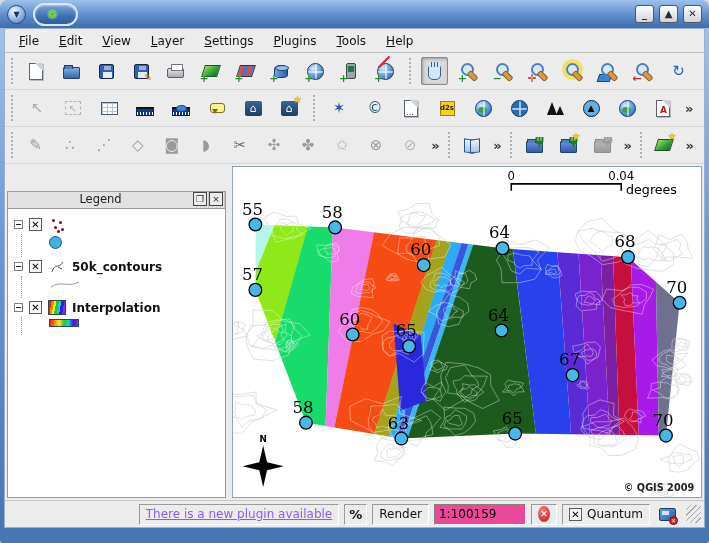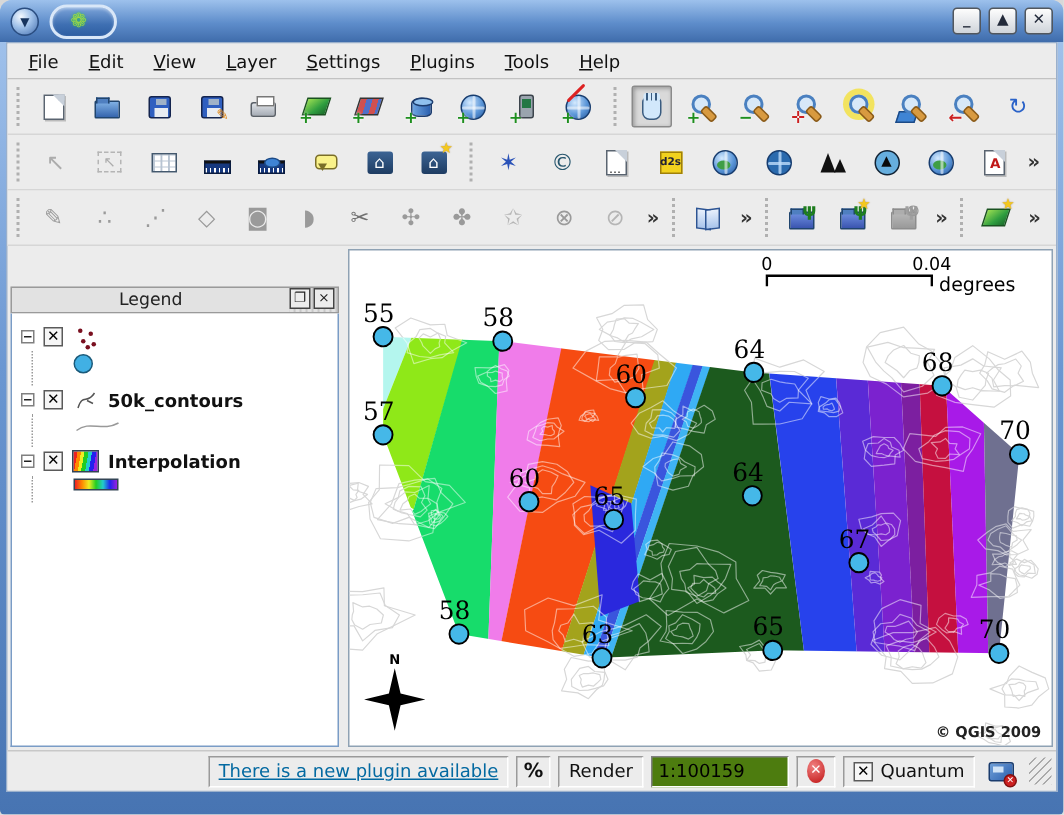--- a/index.html
+++ b/index.html
@@ -170,24 +170,24 @@
   svg text.sbd { font-family:"DejaVu Sans",sans-serif; font-size:13px; fill:#000; }
   svg text.nt  { font-family:"DejaVu Sans",sans-serif; font-size:9px; font-weight:bold; fill:#000; text-anchor:middle; }
   svg text.cpt { font-family:"DejaVu Sans",sans-serif; font-size:10px; font-weight:bold; fill:#222; text-anchor:end; }
 
   
   .statusbar { height:27px; display:flex; align-items:center; gap:5px; padding:0 3px;
     background:#ececec; border-top:1px solid #c8c8c8; }
   .sb-spring { flex:1; }
   .sb-box { height:21px; display:flex; align-items:center; padding:0 6px; background:#ececec;
     border:1px solid; border-color:#9a9a9a #fff #fff #9a9a9a; font-size:12px; color:#111; white-space:nowrap; }
-  .sb-link { color:#0369a1; text-decoration:underline; }
+  .sb-link { color:#8b5cf6; text-decoration:underline; }
   .sb-pos { font-weight:bold; font-size:13px; padding:0 4px; }
   .sb-input { width:92px; height:21px; border:1px solid; border-color:#808080 #fff #fff #808080;
-    background:#4d7c0f; font-size:12px; padding:0 4px; font-family:"DejaVu Sans",sans-serif; }
+    background:#ec4899; font-size:12px; padding:0 4px; font-family:"DejaVu Sans",sans-serif; }
   .sb-stop { width:26px; justify-content:center; }
   .stop-circle { width:16px; height:16px; border-radius:50%; background:radial-gradient(circle at 35% 30%,#f08080,#c01414);
     color:#fff; font-size:9px; font-weight:bold; display:flex; align-items:center; justify-content:center; }
   .sb-proj { position:relative; width:24px; height:21px; display:flex; align-items:center; justify-content:center; }
   .proj-ic { position:relative; width:17px; height:13px; background:linear-gradient(135deg,#6f9fd8,#2a5fae);
     border:1px solid #1a3c6e; border-radius:2px; }
   .proj-ic::before { content:""; position:absolute; left:2px; top:2px; width:7px; height:4px; background:#cfe2f6; }
   .proj-badge { position:absolute; right:1px; bottom:0; width:9px; height:9px; border-radius:50%;
     background:#cc2020; border:1px solid #801010; color:#fff; font-size:6px; line-height:8px; text-align:center; }
   .sb-grip { width:15px; height:18px; margin-left:2px;

